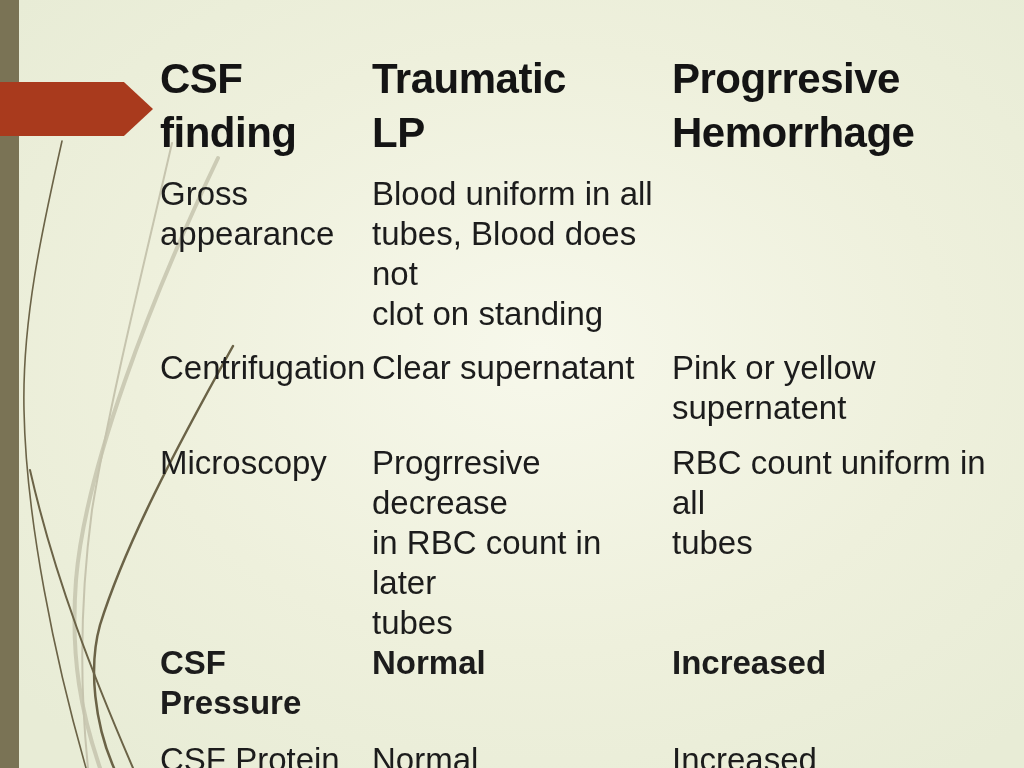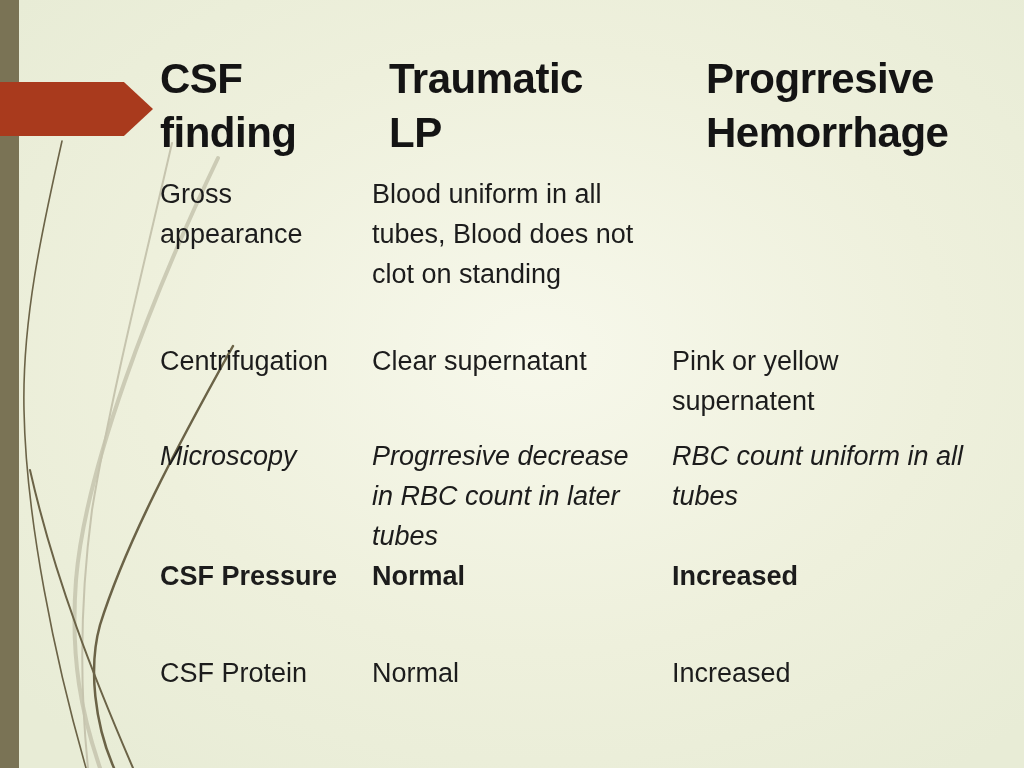--- a/index.html
+++ b/index.html
@@ -42,34 +42,34 @@
   .csf-table {
     position:absolute; left:160px; top:52px; width:840px;
     color: var(--text);
   }
   .trow {
     display:grid;
     grid-template-columns: 212px 300px 328px;
   }
   .cell {
     white-space: pre-line;
-    font-size:27px; line-height:40px;
+    font-size:33px; line-height:40px;
     padding-right:14px;
     color:#1c1c1c;
   }
   .hcell {
     white-space: pre-line;
     font-size:42px; line-height:54px; font-weight:bold;
     color:#141414; letter-spacing:-0.5px;
   }
   .hcenter { }
-  .rh { min-height:122px;gap:17px; }
+  .rh { min-height:122px; }
   .r1 .cell { min-height:153px; }
   .r2 .cell { min-height:95px;margin-top:14px; }
-  .r3 .cell { min-height:120px;font-style:italic; }
+  .r3 .cell { min-height:120px; }
   .r4 .cell { min-height:97px;font-weight:bold; }
 </style>
 </head>
 <body>
 
 <div class="slide">
 
   <svg class="grass" viewBox="0 0 1024 768" xmlns="http://www.w3.org/2000/svg" aria-hidden="true">
     <path class="light" stroke-width="4" opacity="0.85" d="M 218,158 C 150,300 85,470 76,580 C 70,660 82,715 100,768"></path>
     <path class="light" stroke-width="2" d="M 172,143 C 145,260 110,400 92,510 C 80,600 80,690 88,768"></path>

